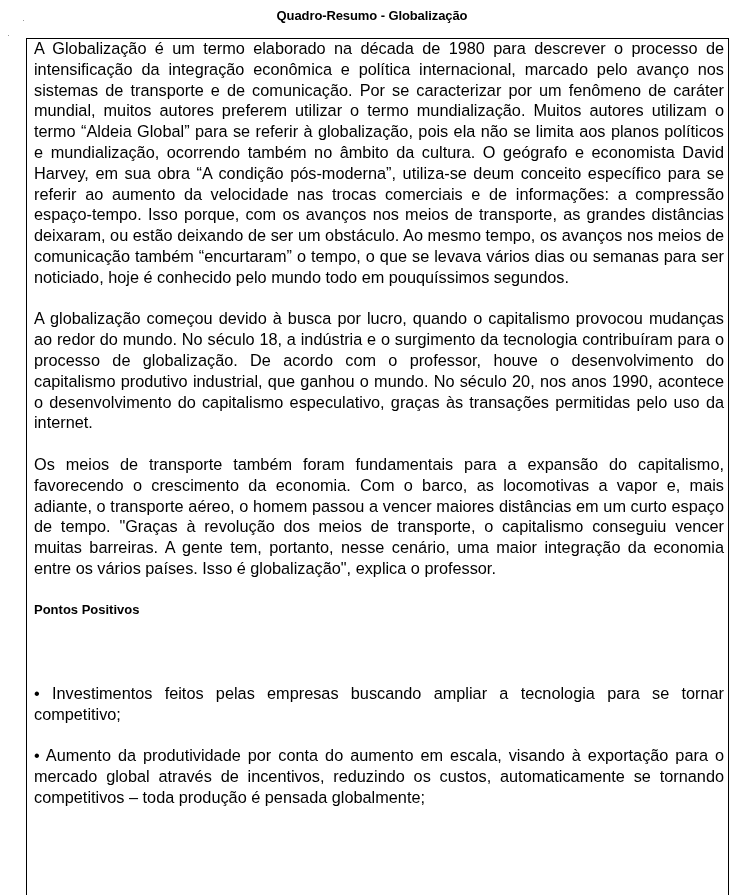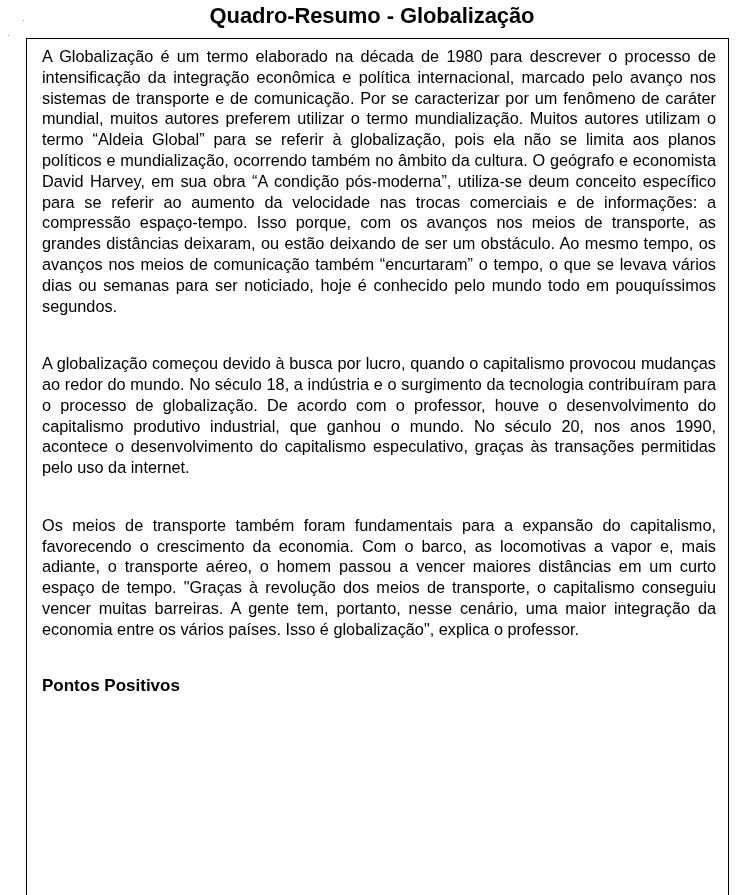--- a/index.html
+++ b/index.html
@@ -15,21 +15,21 @@
       font-family: "Liberation Sans", sans-serif;
       color: #000000;
     }
     .title {
       position: absolute;
       top: 5px;
       left: 0;
       width: 744px;
       text-align: center;
       font-weight: bold;
-      font-size: 22px;
+      font-size: 13px;
       line-height: 22px;
       letter-spacing: -0.1px;
     }
     .speck {
       position: absolute;
       width: 1px;
       height: 1px;
       background: #9a9a9a;
     }
     .box {
@@ -45,28 +45,28 @@
     }
     .content {
       position: absolute;
       top: 38px;
       left: 34px;
       width: 690px;
       font-size: 16.3px;
       line-height: 20.8px;
     }
     .content p {
-      margin: 8px;
+      margin: 0;
       text-align: justify;
       text-align-last: left;
     }
     .gap { height: 20.8px; }
     .heading {
       font-weight: bold;
-      font-size: 17px;
+      font-size: 13px;
     }
   </style>
 </head>
 <body>
 
 <div class="title">Quadro-Resumo - Globalização</div>
 
 <span class="speck" style="top:20px;left:23px;"></span>
 <span class="speck" style="top:35px;left:8px;"></span>
 
@@ -76,14 +76,16 @@
   <p>A Globalização é um termo elaborado na década de 1980 para descrever o processo de intensificação da integração econômica e política internacional, marcado pelo avanço nos sistemas de transporte e de comunicação. Por se caracterizar por um fenômeno de caráter mundial, muitos autores preferem utilizar o termo mundialização. Muitos autores utilizam o termo “Aldeia Global” para se referir à globalização, pois ela não se limita aos planos políticos e mundialização, ocorrendo também no âmbito da cultura. O geógrafo e economista David Harvey, em sua obra “A condição pós-moderna”, utiliza-se deum conceito específico para se referir ao aumento da velocidade nas trocas comerciais e de informações: a compressão espaço-tempo. Isso porque, com os avanços nos meios de transporte, as grandes distâncias deixaram, ou estão deixando de ser um obstáculo. Ao mesmo tempo, os avanços nos meios de comunicação também “encurtaram” o tempo, o que se levava vários dias ou semanas para ser noticiado, hoje é conhecido pelo mundo todo em pouquíssimos segundos.</p>
   <div class="gap"></div>
   <p>A globalização começou devido à busca por lucro, quando o capitalismo provocou mudanças ao redor do mundo. No século 18, a indústria e o surgimento da tecnologia contribuíram para o processo de globalização. De acordo com o professor, houve o desenvolvimento do capitalismo produtivo industrial, que ganhou o mundo. No século 20, nos anos 1990, acontece o desenvolvimento do capitalismo especulativo, graças às transações permitidas pelo uso da internet.</p>
   <div class="gap"></div>
   <p>Os meios de transporte também foram fundamentais para a expansão do capitalismo, favorecendo o crescimento da economia. Com o barco, as locomotivas a vapor e, mais adiante, o transporte aéreo, o homem passou a vencer maiores distâncias em um curto espaço de tempo. "Graças à revolução dos meios de transporte, o capitalismo conseguiu vencer muitas barreiras. A gente tem, portanto, nesse cenário, uma maior integração da economia entre os vários países. Isso é globalização", explica o professor.</p>
   <div class="gap"></div>
   <p class="heading">Pontos Positivos</p>
   <div class="gap"></div>
   <div class="gap"></div>
   <div class="gap"></div>
+  <p>• Investimentos feitos pelas empresas buscando ampliar a tecnologia para se tornar competitivo;</p>
   <div class="gap"></div>
+  <p>• Aumento da produtividade por conta do aumento em escala, visando à exportação para o mercado global através de incentivos, reduzindo os custos, automaticamente se tornando competitivos – toda produção é pensada globalmente;</p>
 </div>
 
 </body></html>

